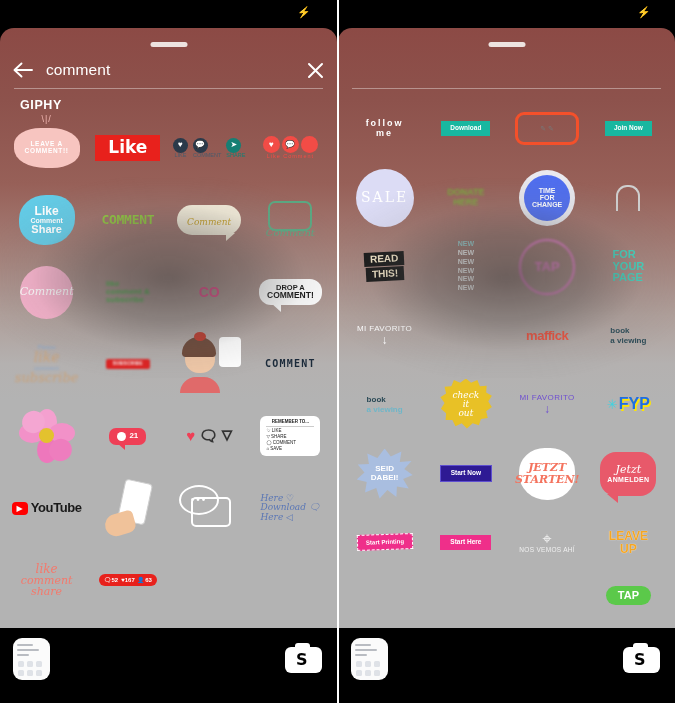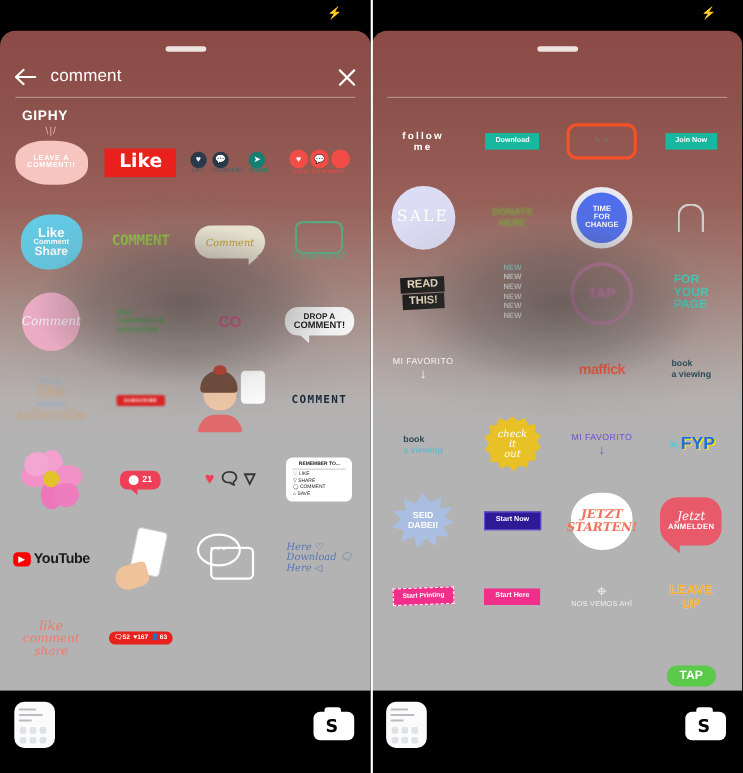--- a/index.html
+++ b/index.html
@@ -540,21 +540,21 @@
         <div class="cell">
             <div class="inner"></div>
           </div>
         <div class="cell">
             <div class="inner"></div>
           </div>
         <div class="cell">
             <div class="inner"></div>
           </div>
         <div class="cell">
-          <div class="inner" style="align-items:center;height:100%;">
+          <div class="inner" style="align-items:flex-start;height:100%;">
             <div style="background:#5bc94a;color:#fff;font-size:11px;font-weight:900;border-radius:10px;padding:4px 12px;margin-top:6px;">TAP</div>
           </div>
         </div>
 
       </div>
 
       <div class="veil"></div>
     </div>
 
     <div class="bottombar">

